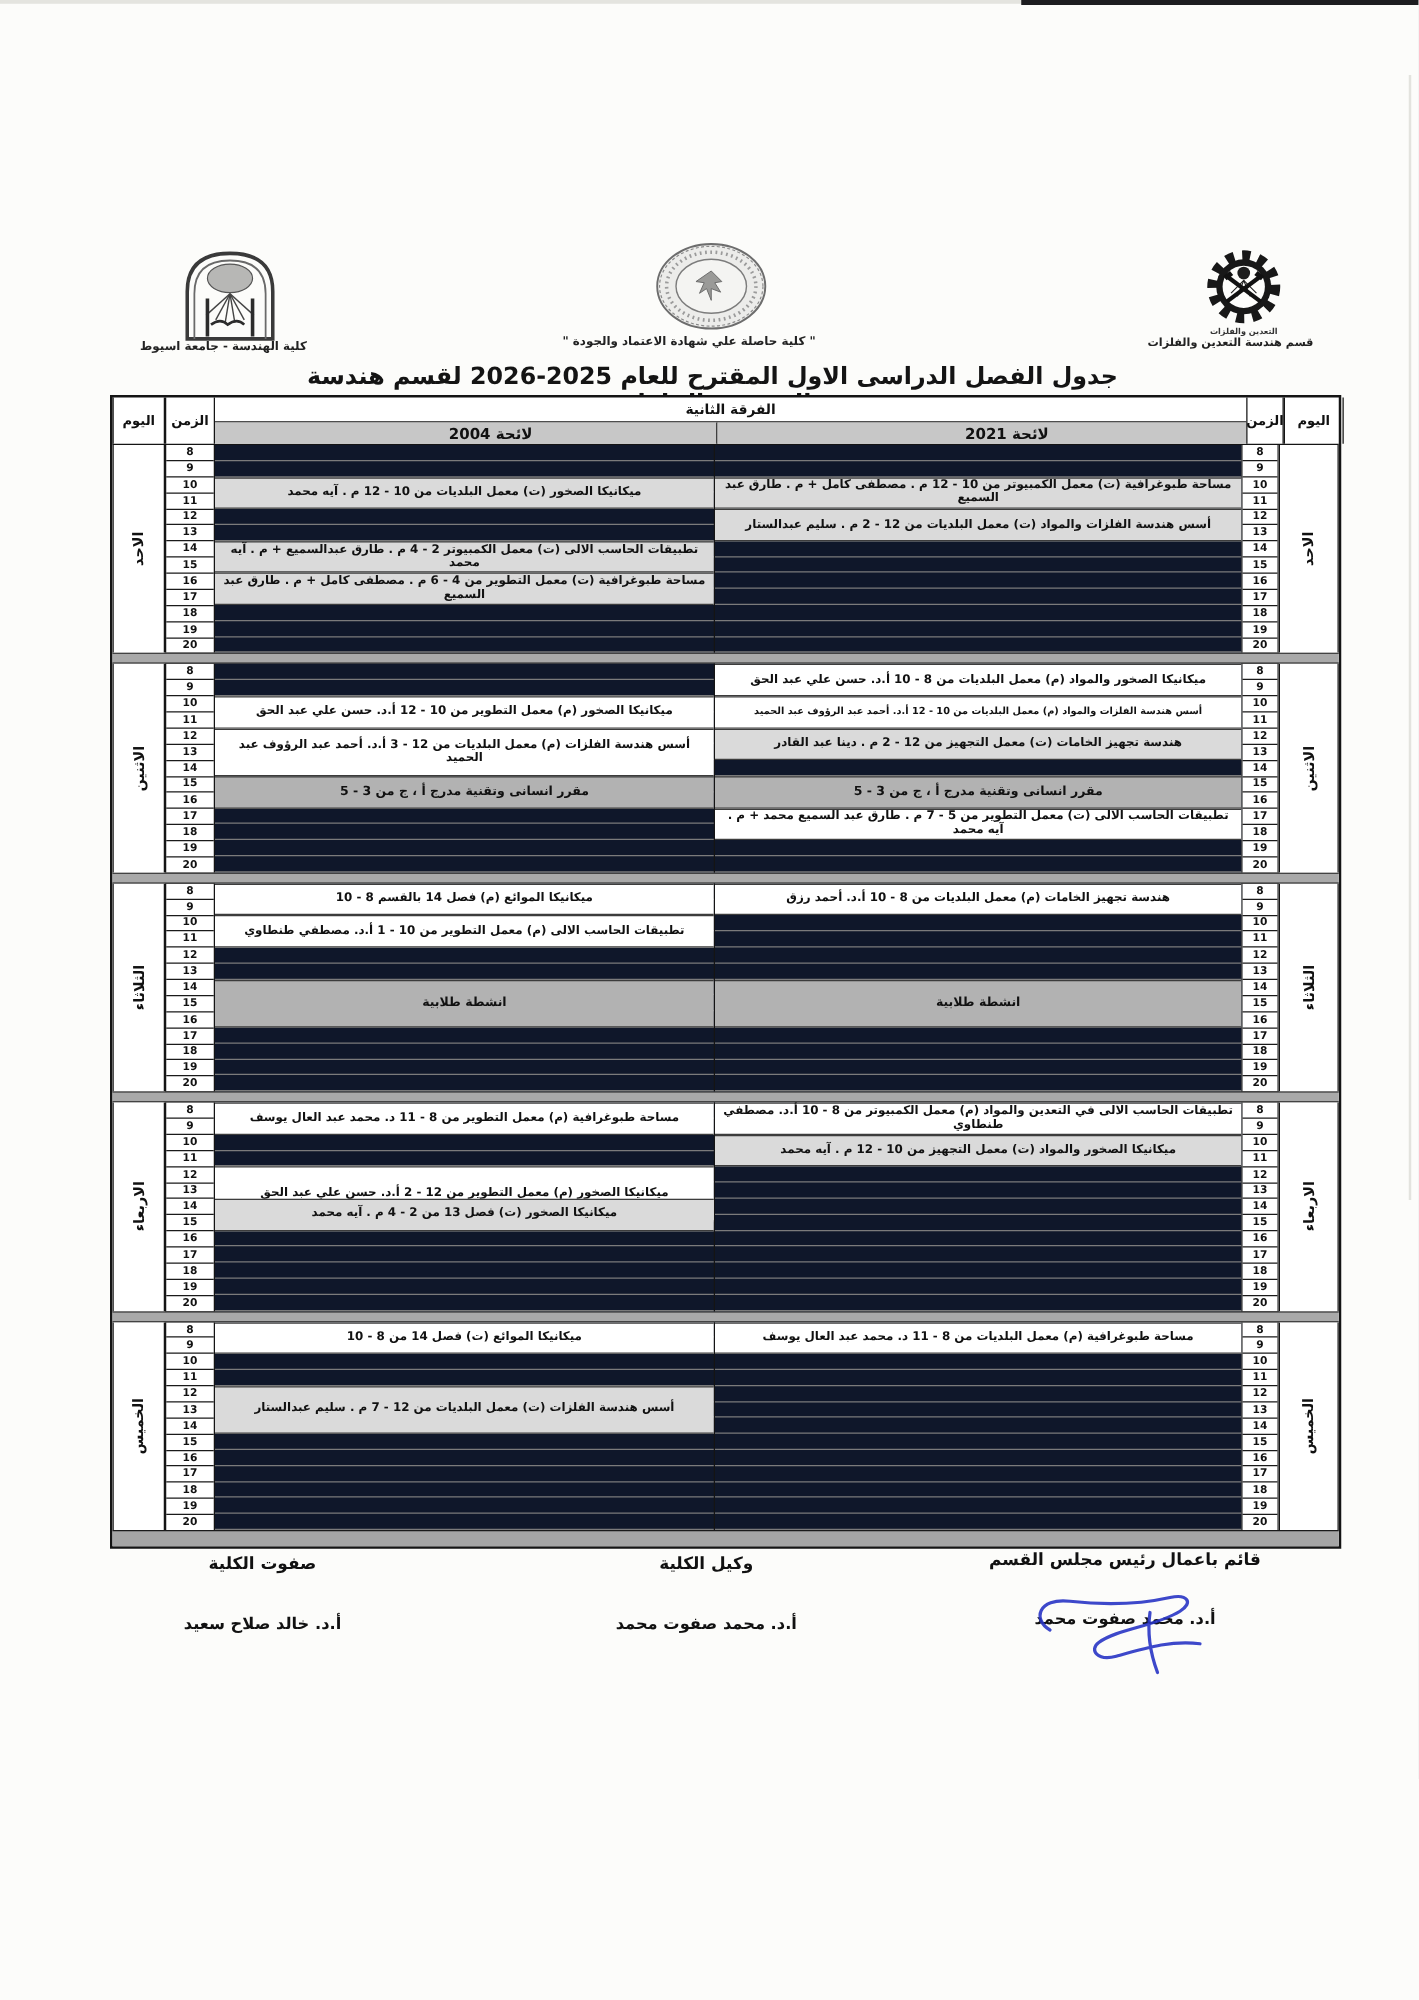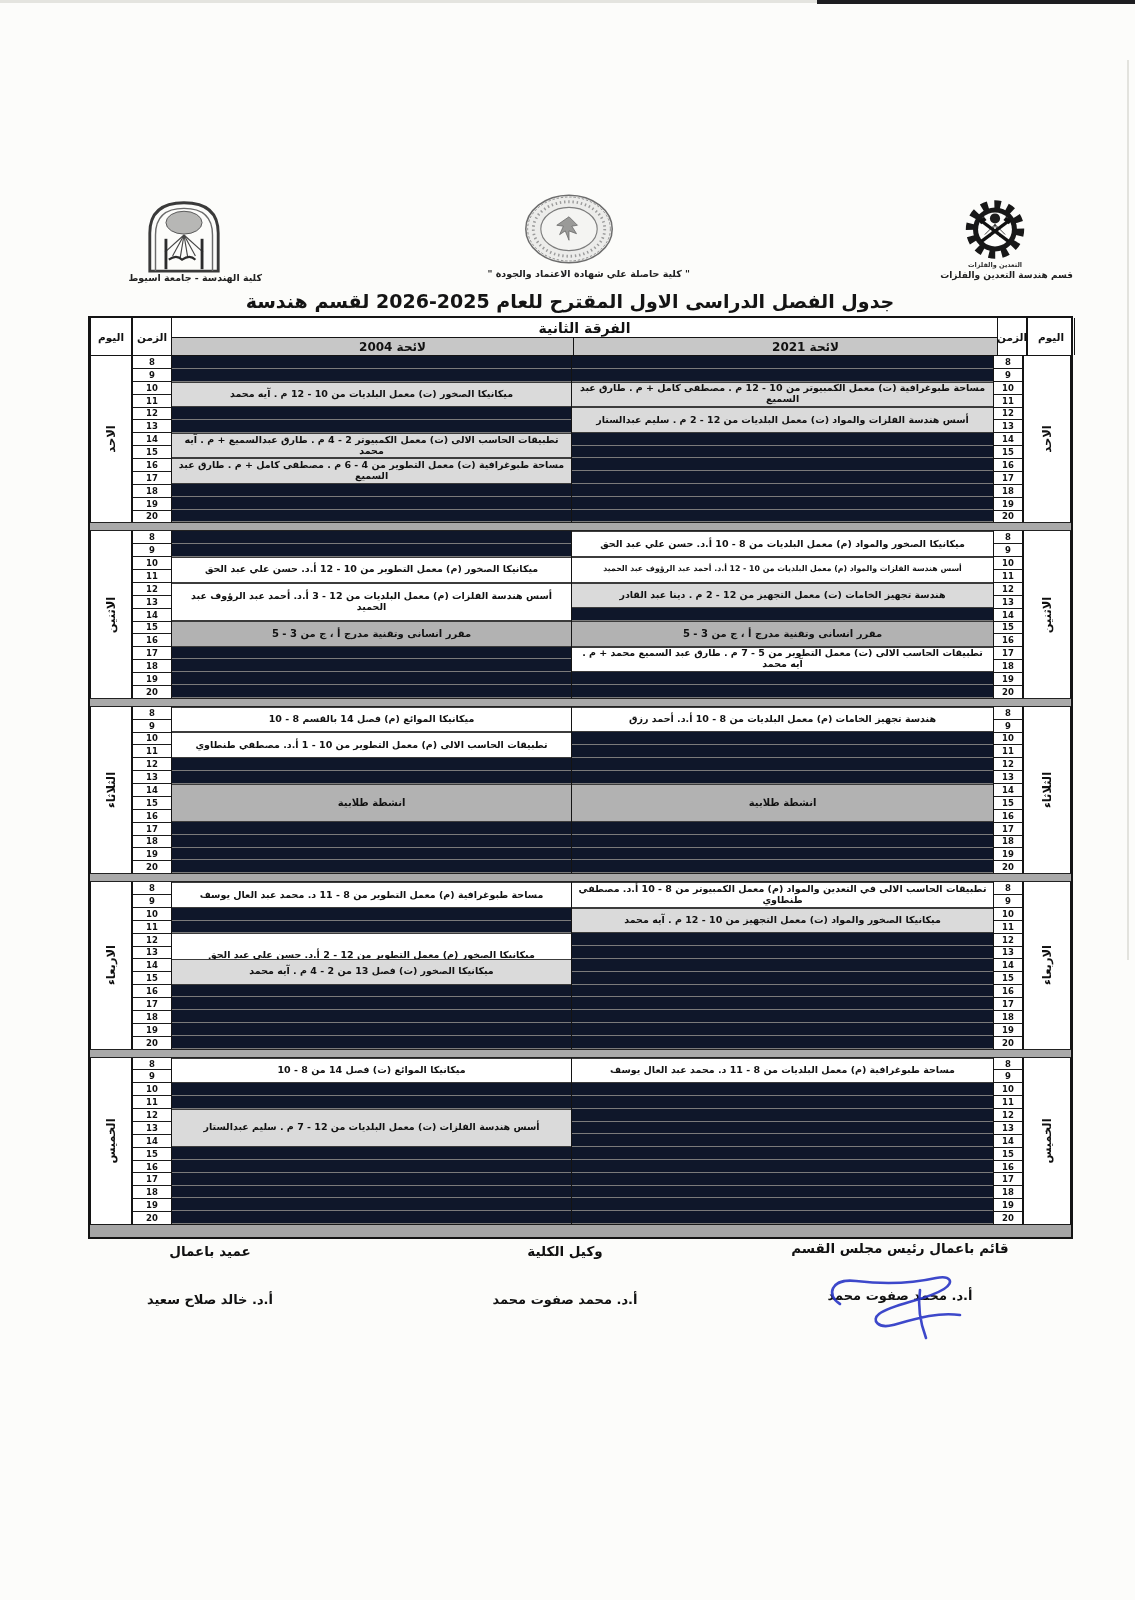--- a/index.html
+++ b/index.html
@@ -8,21 +8,21 @@
     background:#fcfcfa; overflow:hidden;
     font-family:"DejaVu Sans", sans-serif; color:#111;
   }
   
   .scan-top-smear{position:absolute;top:0;left:0;width:100%;height:3px;background:#cfcfc9;opacity:.55;}
   .scan-top-dark{position:absolute;top:0;left:72%;width:28%;height:4px;background:#1d1d20;}
   .scan-right-crease{position:absolute;top:60px;right:6px;width:2px;height:900px;background:#e3e3de;}
 
   
   .logo{position:absolute;}
-  .logo-caption{position:absolute;font-size:9.5px;font-weight:bold;color:#222;text-align:right;white-space:nowrap;}
+  .logo-caption{position:absolute;font-size:9.5px;font-weight:bold;color:#222;text-align:left;white-space:nowrap;}
   .dept-caption-small{position:absolute;font-size:6.5px;font-weight:bold;color:#333;text-align:center;}
 
   .doc-title{
     position:absolute; left:230px; top:290px; width:680px;
     text-align:center; font-size:19px; font-weight:bold; color:#141414;
     direction:rtl;
   }
 
   
   .ttable{
@@ -33,21 +33,21 @@
   .thead{display:flex; height:38px; border-bottom:1.6px solid #141414;}
   .cell{flex:none;}
   .w-dl{width:42px}.w-tl{width:40px}.w-a4{width:402px}.w-a21{width:423px}.w-tr{width:30px}.w-dr{width:48px}
   .hdr-side{
     display:flex;align-items:center;justify-content:center;
     font-size:10.5px;font-weight:bold;border-left:1.4px solid #141414;border-right:1.4px solid #141414;
     direction:rtl;
   }
   .hdr-mid{width:825px;display:flex;flex-direction:column;}
   .grp-row{height:20px;display:flex;align-items:center;justify-content:center;
-    font-size:14px;font-weight:bold;border-bottom:1.4px solid #141414;direction:rtl;}
+    font-size:11px;font-weight:bold;border-bottom:1.4px solid #141414;direction:rtl;}
   .bylaw-row{flex:1;display:flex;}
   .bylaw{display:flex;align-items:center;justify-content:center;font-size:12px;font-weight:bold;direction:rtl;padding-left:40px;}
   .bylaw-l{width:402px;border-right:1.4px solid #141414;}
   .bylaw-r{width:423px;}
 
   .day-block{display:flex;height:166.4px;}
   .day-sep{height:9px;border-top:1.4px solid #222;border-bottom:1.4px solid #222;}
   .day-col{
     display:flex;align-items:center;justify-content:center;
     border-left:1.4px solid #141414;border-right:1.4px solid #141414;background:#fff;
@@ -526,21 +526,21 @@
           </div>
           <div class="cell day-col w-dr">
             <div class="day-label" dir="rtl">الخميس</div>
           </div>
         </div>
       </div>
 
     <div class="bottom-bar"></div>
   </div>
 
-  <div class="sig-title" style="left:115px;top:1243px;width:190px;">عميد باعمال</div>
+  <div class="sig-title" style="left:115px;top:1243px;width:190px;">صفوت الكلية</div>
   <div class="sig-name" style="left:100px;top:1292px;width:220px;">أ.د. خالد صلاح سعيد</div>
 
   <div class="sig-title" style="left:470px;top:1243px;width:190px;">وكيل الكلية</div>
   <div class="sig-name" style="left:455px;top:1292px;width:220px;">أ.د. محمد صفوت محمد</div>
 
   <div class="sig-title" style="left:775px;top:1240px;width:250px;">قائم باعمال رئيس مجلس القسم</div>
   <div class="sig-name" style="left:790px;top:1288px;width:220px;">أ.د. محمد صفوت محمد</div>
 
   <svg class="signature-svg" width="160" height="95" viewBox="0 0 160 95">
     <path d="M18,52 C4,44 8,26 34,29 C68,33 96,30 114,26 C128,23 133,30 122,37

